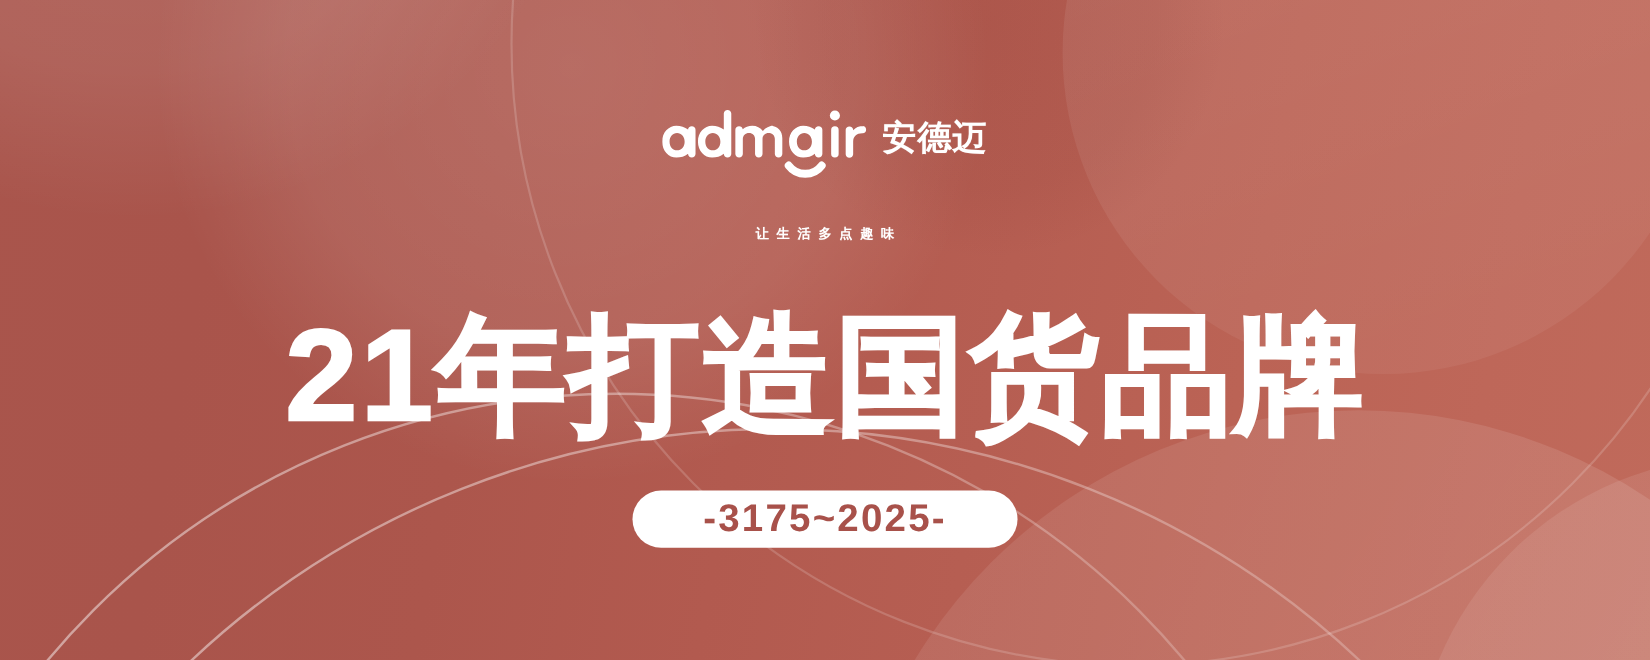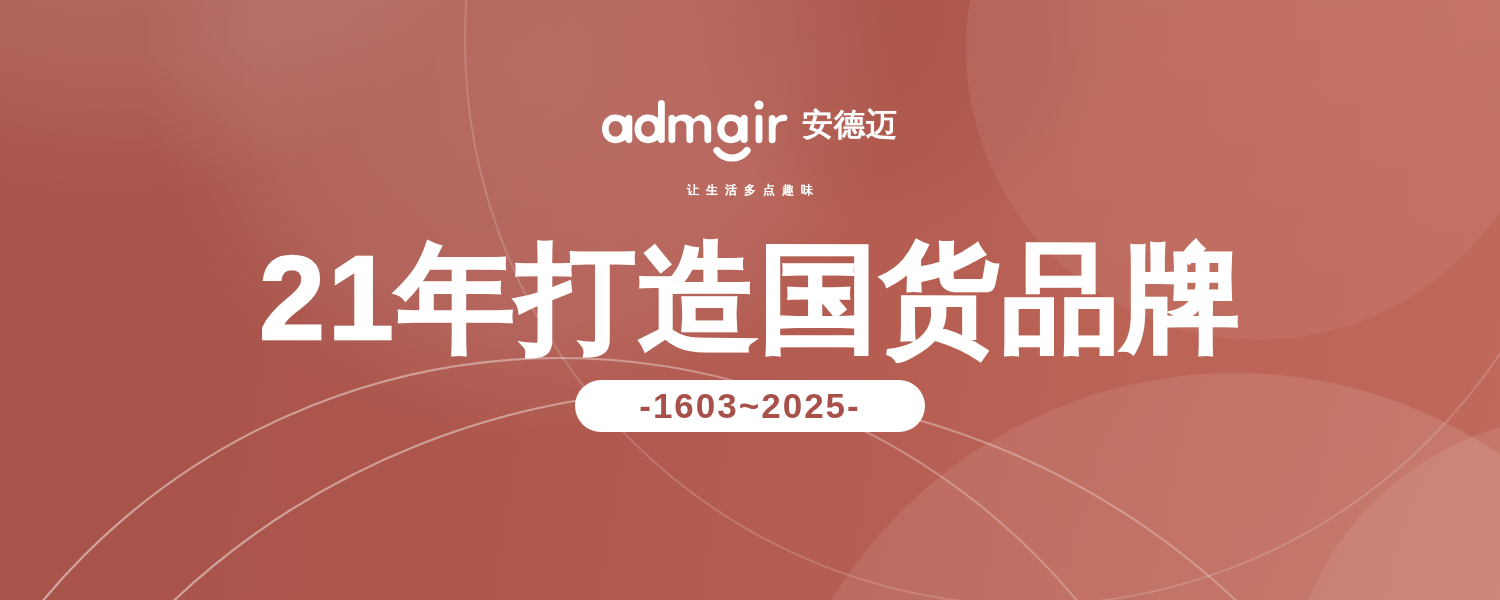--- a/index.html
+++ b/index.html
@@ -39,20 +39,21 @@
   }
 
   
   .content {
     position: absolute;
     inset: 0;
     z-index: 5;
     display: flex;
     flex-direction: column;
     align-items: center;
+    gap: 22px;
   }
 
   
   .logo-lockup {
     position: relative;
     margin-top: 100px;
     display: flex;
     align-items: flex-start;
     justify-content: center;
     height: 62px;
@@ -203,17 +204,17 @@
       </div>
 
       <div class="logo-cn">安德迈</div>
     </div>
 
     <div class="tagline">让生活多点趣味</div>
 
     <div class="headline">21年打造国货品牌</div>
 
     <div class="date-pill">
-      <span>-1603~2025-</span>
+      <span>-3175~2025-</span>
     </div>
 
   </div>
 </div>
 
 </body></html>

